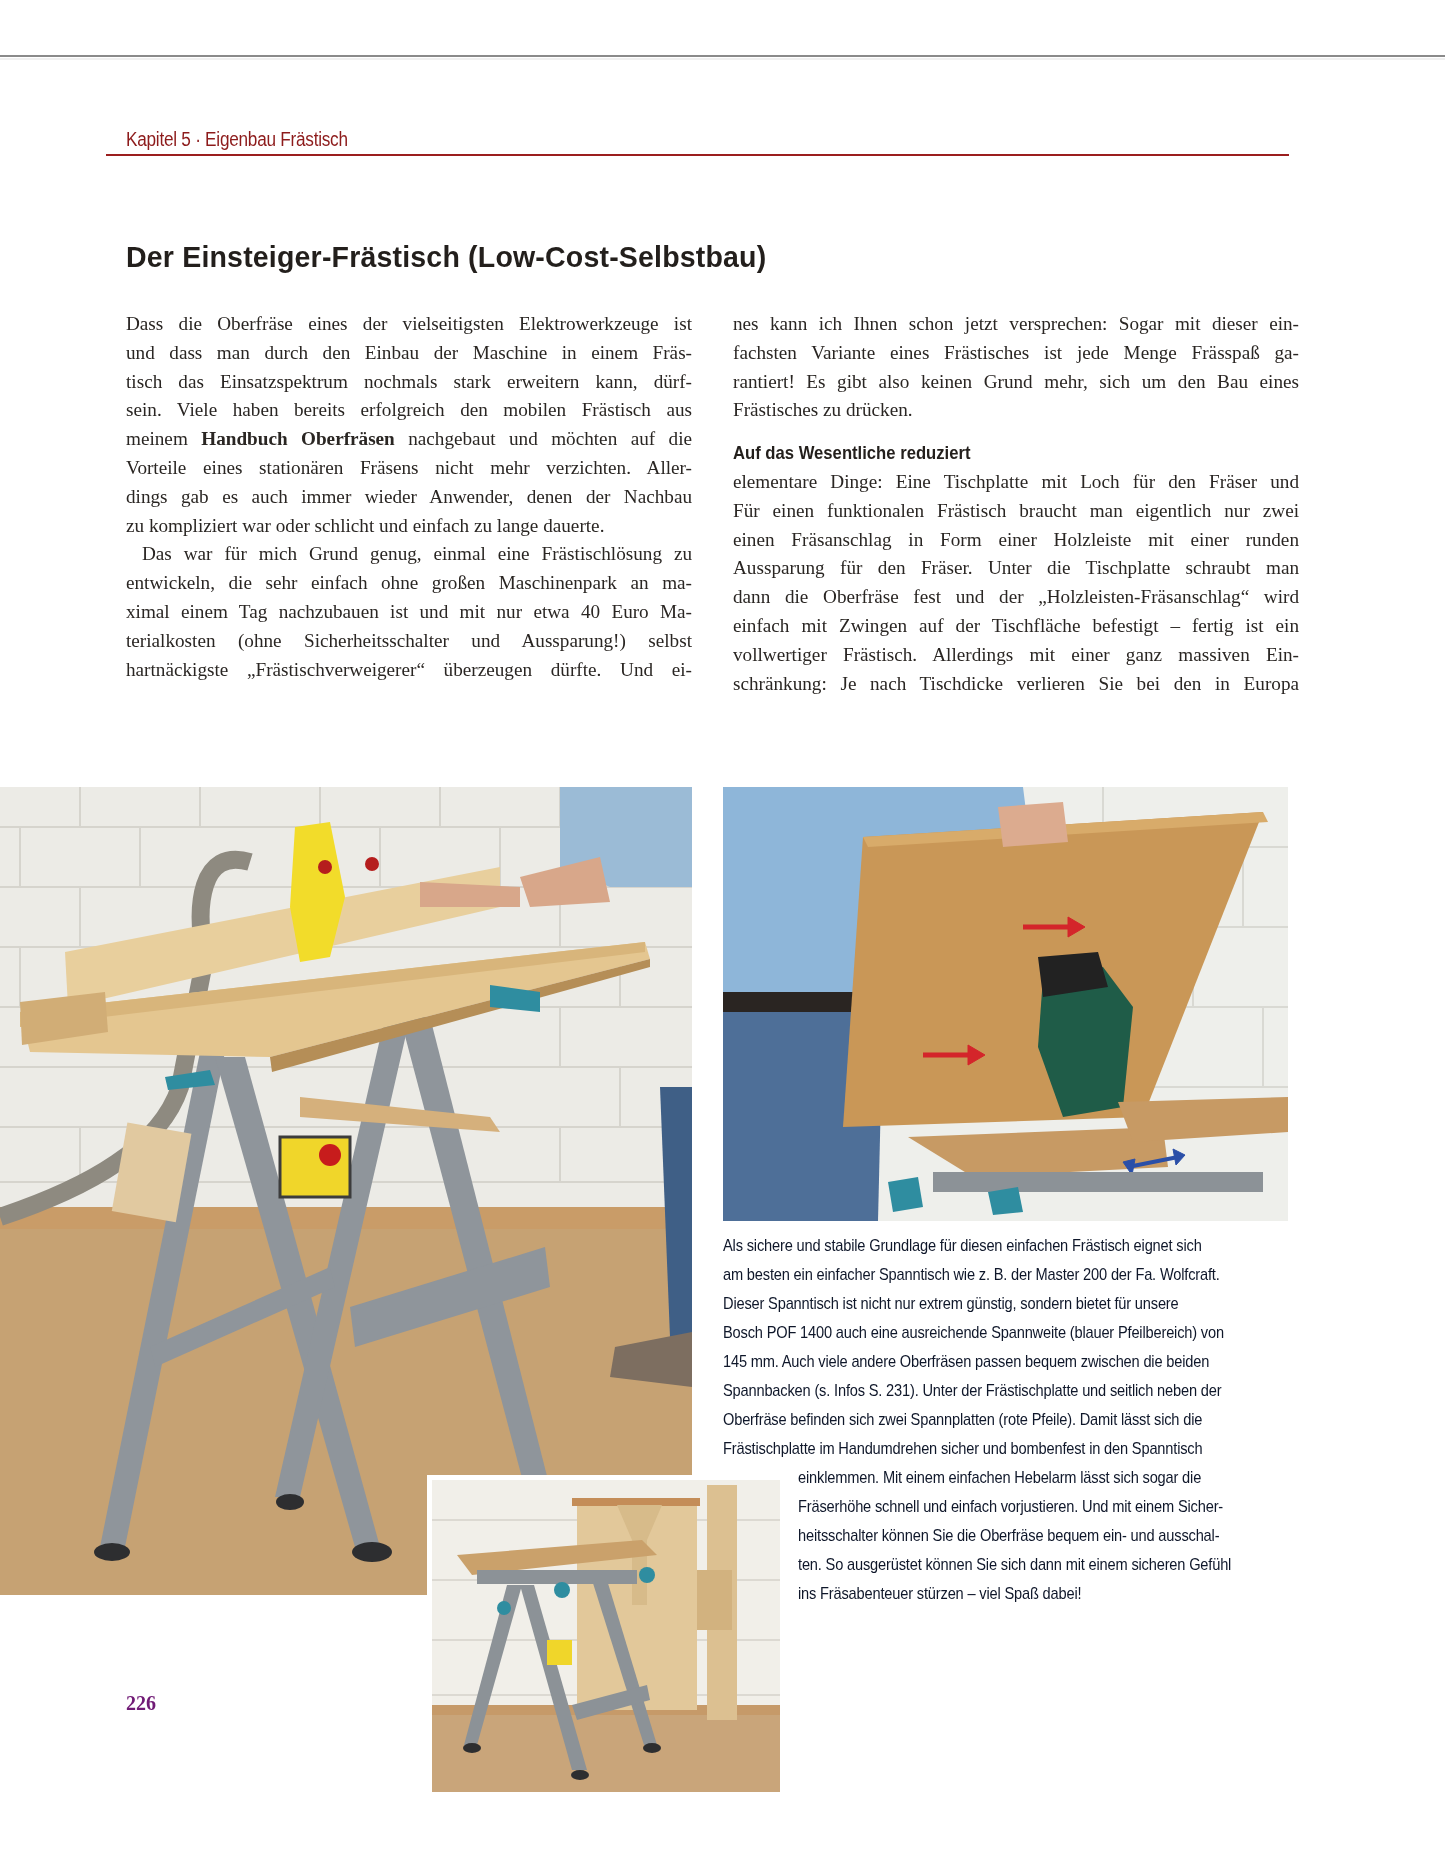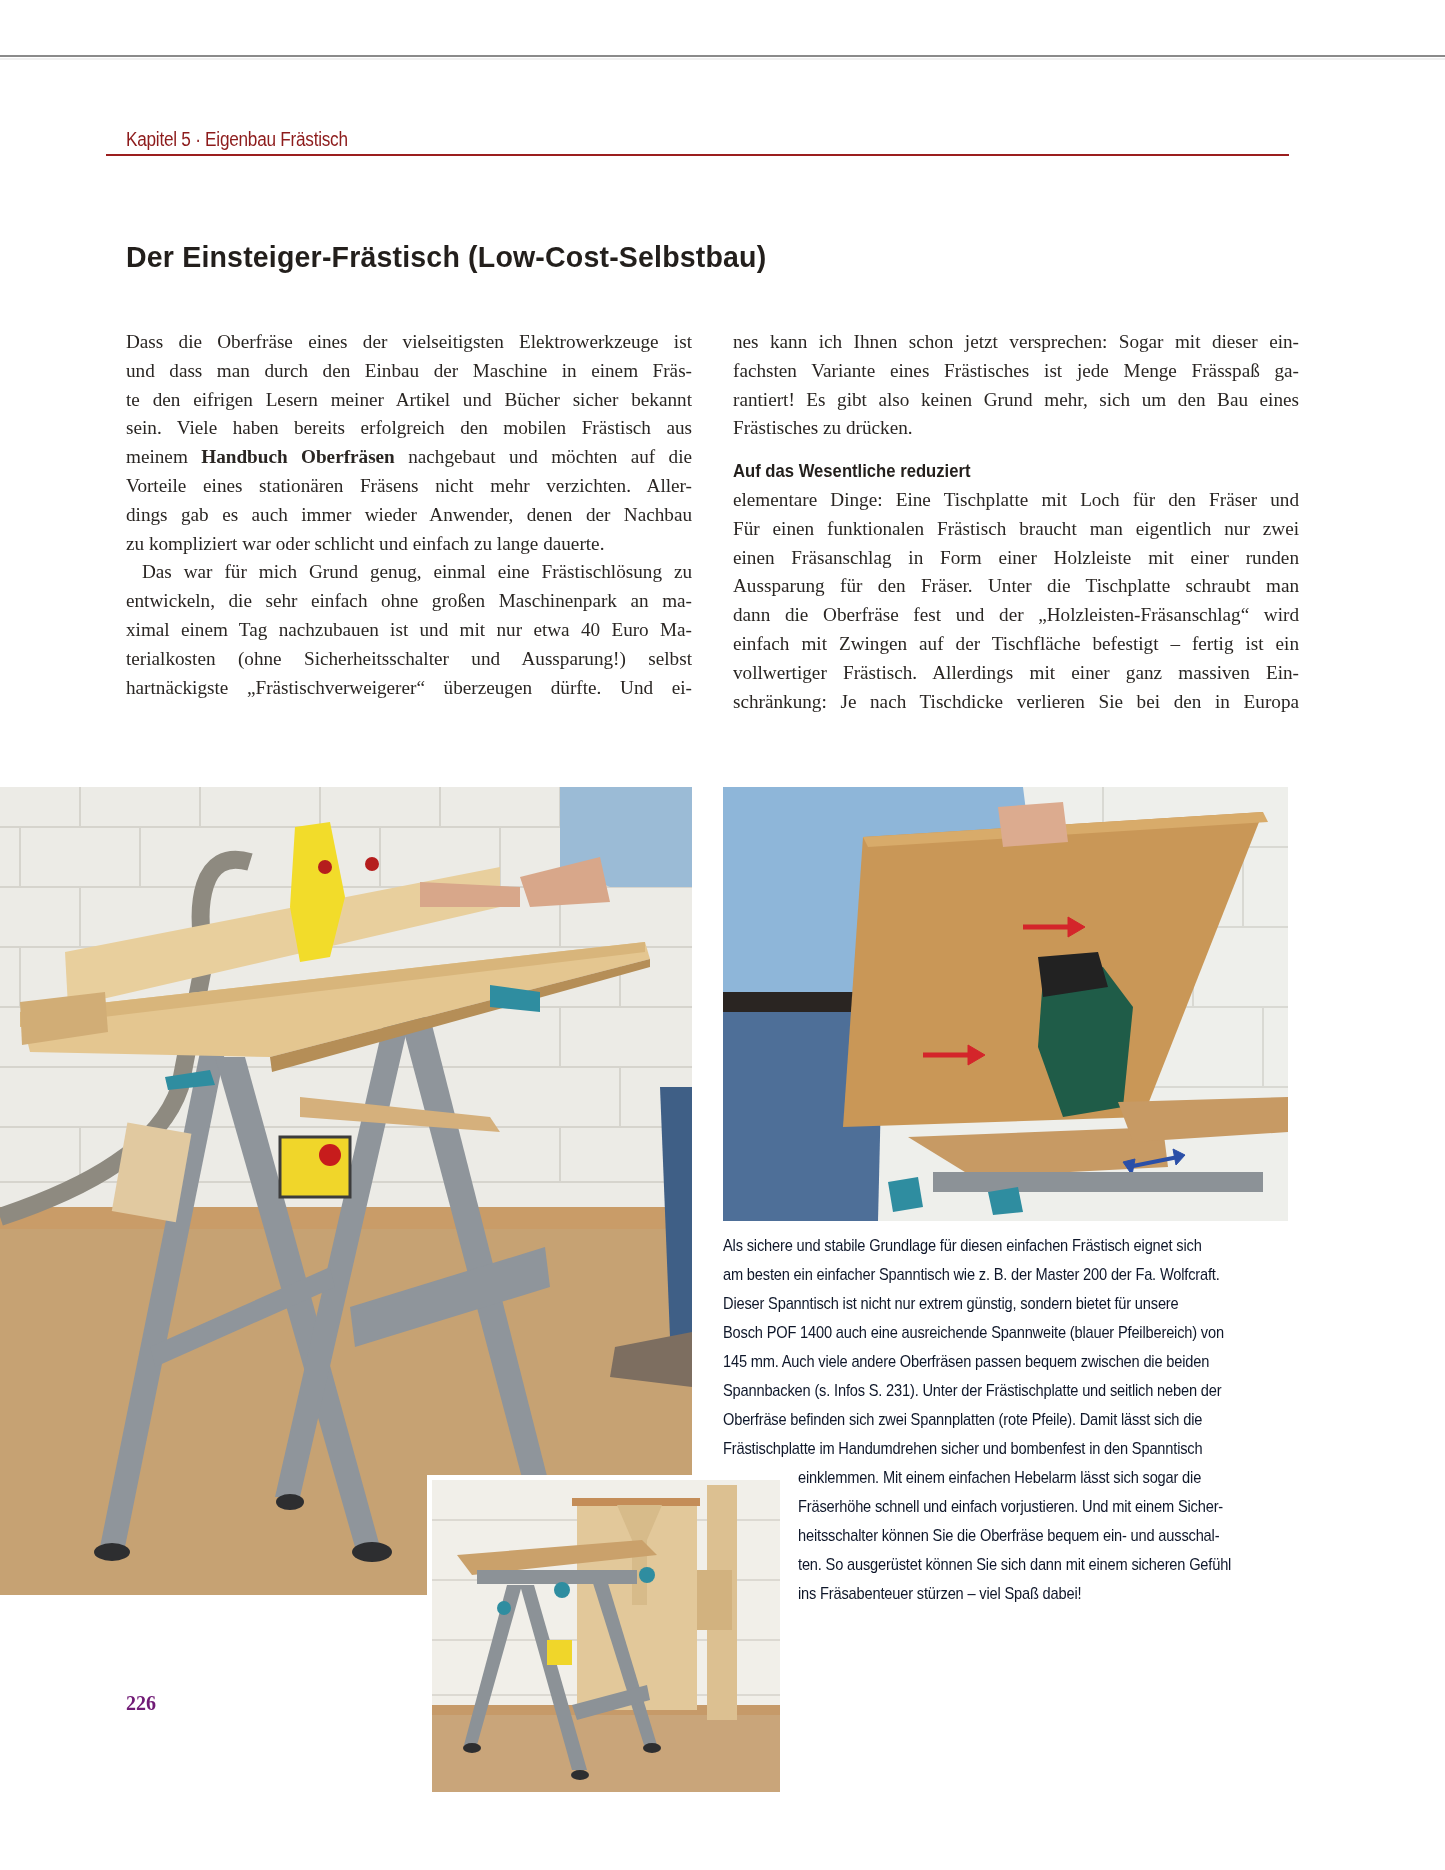--- a/index.html
+++ b/index.html
@@ -25,21 +25,20 @@
     font-family:"Liberation Sans", sans-serif; font-weight:bold;
     font-size:30px; color:#231f1c; letter-spacing:0.2px;
     transform:scaleX(0.95); transform-origin:left center;
   }
 
   .col {
     position:absolute; top:310px; width:566px;
     font-family:"Liberation Serif", serif;
     font-size:19.2px; line-height:28.8px; color:#2a2623;
     text-align:justify;
-    margin-top:18px;
   }
   .col-left { left:126px; }
   .col-right { left:733px; }
   .col p { margin:0; }
   .col .line { display:block; text-align:justify; text-align-last:justify; white-space:nowrap; }
   .col .line.last { text-align-last:left; }
   .col b { font-weight:bold; }
 
   .subhead {
     font-family:"Liberation Sans", sans-serif; font-weight:bold;
@@ -76,21 +75,21 @@
 
 <div class="running-head">Kapitel 5 · Eigenbau Frästisch</div>
 <div class="running-rule"></div>
 
 <h1 class="page-title" style="margin:0;">Der Einsteiger-Frästisch (Low-Cost-Selbstbau)</h1>
 
 <div class="col col-left">
   <p>
     <span class="line">Dass die Oberfräse eines der vielseitigsten Elektrowerkzeuge ist</span>
     <span class="line">und dass man durch den Einbau der Maschine in einem Fräs-</span>
-    <span class="line">te den eifrigen Lesern meiner Artikel und Bücher sicher bekannt</span>
+    <span class="line">tisch das Einsatzspektrum nochmals stark erweitern kann, dürf-</span>
     <span class="line">sein. Viele haben bereits erfolgreich den mobilen Frästisch aus</span>
     <span class="line"><span>meinem </span><b>Handbuch Oberfräsen</b><span> nachgebaut und möchten auf die</span></span>
     <span class="line">Vorteile eines stationären Fräsens nicht mehr verzichten. Aller-</span>
     <span class="line">dings gab es auch immer wieder Anwender, denen der Nachbau</span>
     <span class="line last">zu kompliziert war oder schlicht und einfach zu lange dauerte.</span>
   </p>
   <p>
     <span class="line" style="padding-left:16px;box-sizing:border-box;">Das war für mich Grund genug, einmal eine Frästischlösung zu</span>
     <span class="line">entwickeln, die sehr einfach ohne großen Maschinenpark an ma-</span>
     <span class="line">ximal einem Tag nachzubauen ist und mit nur etwa 40 Euro Ma-</span>

